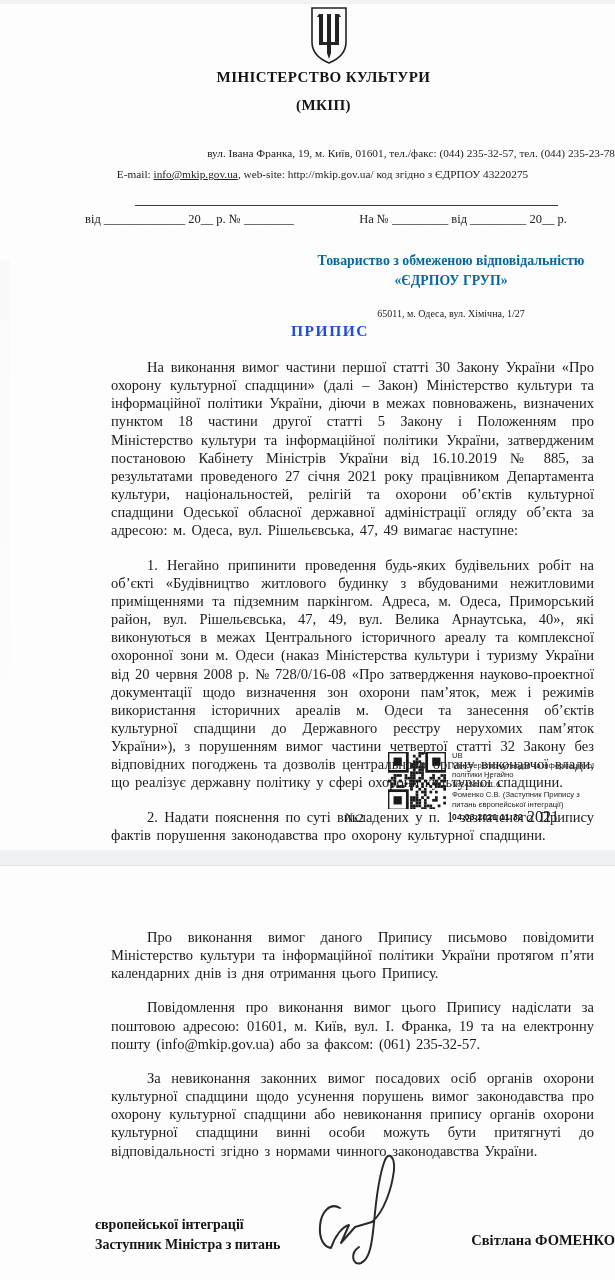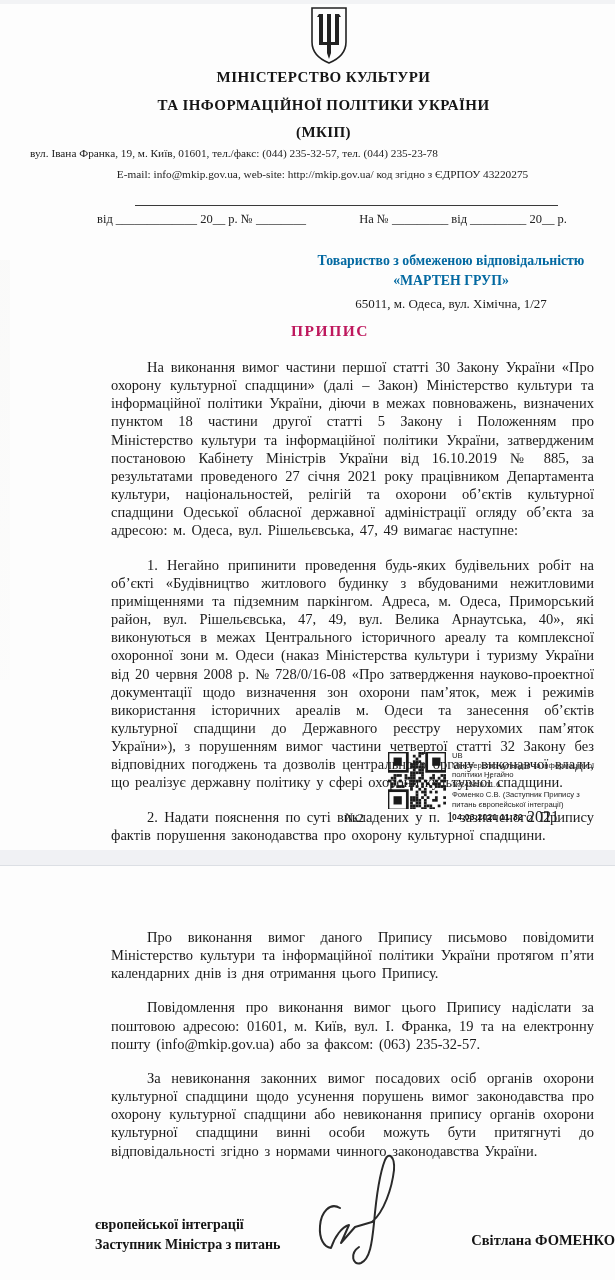--- a/index.html
+++ b/index.html
@@ -8,31 +8,31 @@
     background:#ffffff;color:#1b1b1b;
     font-family:"Liberation Serif", serif;
   }
   .sheet{position:absolute;inset:0;background:#fdfdfd;}
   .top-strip{position:absolute;top:0;left:0;right:0;height:4px;background:#f2f3f5;}
   .edge-smudge{position:absolute;left:0;top:260px;width:10px;height:420px;
     background:linear-gradient(#f7f7f6,#fbfbfa);opacity:.6;}
   .emblem{position:absolute;left:307px;top:6px;width:44px;height:60px;}
   .head{position:absolute;left:32px;right:0;top:64px;text-align:center;
     font-weight:bold;font-size:15px;letter-spacing:.4px;line-height:27.5px;color:#151515;}
-  .addr-line{position:absolute;left:30px;right:0;top:147px;text-align:left;font-size:11.3px;color:#222;}
+  .addr-line{position:absolute;left:30px;right:0;top:147px;text-align:right;font-size:11.3px;color:#222;}
   .email-line{position:absolute;left:30px;right:0;top:168px;text-align:center;font-size:11.3px;color:#222;}
-  .email-link{}
+  .email-link{text-decoration:underline;}
   .rule{position:absolute;left:135px;right:57px;top:205px;border-top:1.7px solid #3a3a3a;}
   .ref-row{position:absolute;left:85px;right:48px;top:212px;display:flex;
-    justify-content:space-between;font-size:12.5px;color:#222;margin-left:12px;}
+    justify-content:space-between;font-size:12.5px;color:#222;}
   .recipient{position:absolute;right:2px;top:251px;width:324px;text-align:center;}
   .recipient .r-bold{font-weight:bold;font-size:13.8px;line-height:19.5px;color:#0369a1;}
-  .recipient .r-small{font-size:13px;margin-top:6px;}
+  .recipient .r-small{font-size:10px;margin-top:18px;}
   .doc-title{position:absolute;left:45px;right:0;top:322px;text-align:center;
-    font-weight:bold;font-size:15.5px;letter-spacing:1.5px;color:#be185d;}
+    font-weight:bold;font-size:15.5px;letter-spacing:1.5px;color:#1d4ed8;}
   .body-col{position:absolute;left:95px;right:5px;}
   .body1{top:342px;}
   .page2-col{top:912px;}
   p.para{margin:16px;font-size:14.5px;line-height:18.15px;text-align:justify;
     text-indent:36px;word-spacing:2px;}
   .qr{position:absolute;left:388px;top:752px;width:58px;height:57px;}
   .stamp-label{position:absolute;left:452px;top:751px;width:162px;
     font-family:"Liberation Sans", sans-serif;font-size:7.7px;line-height:9.7px;color:#262626;}
   .ovl-left{position:absolute;left:345px;top:810px;font-size:13px;color:#222;}
   .ovl-dt{position:absolute;left:452px;top:812px;font-family:"Liberation Sans",sans-serif;
@@ -61,38 +61,37 @@
         <path d="M11 36 h20 v3 h-20 z"></path>
         <path d="M19 39 h4 v8 h-4 z"></path>
         <path d="M19 47 h4 l-2 6 z"></path>
         <path d="M11 8 l-2 3 h2 z M31 8 l2 3 h-2 z"></path>
       </g>
     </svg>
   </div>
 
   <div class="head">
     <div>МІНІСТЕРСТВО КУЛЬТУРИ</div>
-    <div>ТА ІНФОРМАЦІЙНОЇ ПОЛІТИКИ УКРАЇНИ</div>
     <div>(МКІП)</div>
   </div>
 
   <div class="addr-line">вул. Івана Франка, 19, м. Київ, 01601, тел./факс: (044) 235-32-57, тел. (044) 235-23-78</div>
 
   <div class="email-line"><span>E-mail: </span><span class="email-link">info@mkip.gov.ua</span><span>,  web-site: http://mkip.gov.ua/ код згідно з ЄДРПОУ 43220275</span></div>
 
   <div class="rule"></div>
 
   <div class="ref-row">
     <span>від _____________ 20__ р. № ________</span>
     <span>На № _________ від _________ 20__ р.</span>
   </div>
 
   <div class="recipient">
     <div class="r-bold">Товариство з обмеженою відповідальністю</div>
-    <div class="r-bold">«МАРТЕН ГРУП»</div>
+    <div class="r-bold">«ЄДРПОУ ГРУП»</div>
     <div class="r-small">65011,  м. Одеса, вул. Хімічна, 1/27</div>
   </div>
 
   <div class="doc-title">ПРИПИС</div>
 
   <div class="body-col body1">
     <p class="para">На виконання вимог частини першої статті 30 Закону України «Про охорону культурної спадщини» (далі – Закон) Міністерство культури та інформаційної політики України, діючи в межах повноважень, визначених пунктом 18 частини другої статті 5 Закону і Положенням про Міністерство культури та інформаційної політики України, затвердженим постановою Кабінету Міністрів України від 16.10.2019 № 885, за результатами проведеного 27 січня 2021 року працівником Департамента культури, національностей, релігій та охорони об’єктів культурної спадщини Одеської обласної державної адміністрації огляду об’єкта за адресою: м. Одеса, вул. Рішельєвська, 47, 49 вимагає наступне:</p>
     <p class="para">1. Негайно припинити проведення будь-яких будівельних робіт на об’єкті «Будівництво житлового будинку з вбудованими нежитловими приміщеннями та підземним паркінгом. Адреса, м. Одеса, Приморський район, вул. Рішельєвська, 47, 49, вул. Велика Арнаутська, 40», які виконуються в межах Центрального історичного ареалу та комплексної охоронної зони м. Одеси (наказ Міністерства культури і туризму України від 20 червня 2008 р. № 728/0/16-08 «Про затвердження науково-проектної документації щодо визначення зон охорони пам’яток, меж і режимів використання історичних ареалів м. Одеси та занесення об’єктів культурної спадщини до Державного реєстру нерухомих пам’яток України»), з порушенням вимог частини четвертої статті 32 Закону без відповідних погоджень та дозволів центрального органу виконавчої влади, що реалізує державну політику у сфері охорони культурної спадщини.</p>
     <p class="para">2. Надати пояснення по суті викладених у п. 1 зазначеного Припису фактів порушення законодавства про охорону культурної спадщини.</p>
   </div>
@@ -240,21 +239,21 @@
     <div>питань європейської інтеграції)</div>
   </div>
   <span class="ovl-left">№2</span>
   <span class="ovl-dt">04.03.2021 11:32</span>
   <span class="ovl-right">2021</span>
 
   <div class="separator"></div>
 
   <div class="body-col page2-col">
     <p class="para">Про виконання вимог даного Припису письмово повідомити Міністерство культури та інформаційної політики України протягом п’яти календарних днів із дня отримання цього Припису.</p>
-    <p class="para">Повідомлення про виконання вимог цього Припису надіслати за поштовою адресою: 01601, м. Київ, вул. І. Франка, 19 та на електронну пошту (info@mkip.gov.ua) або за факсом: (063) 235-32-57.</p>
+    <p class="para">Повідомлення про виконання вимог цього Припису надіслати за поштовою адресою: 01601, м. Київ, вул. І. Франка, 19 та на електронну пошту (info@mkip.gov.ua) або за факсом: (061) 235-32-57.</p>
     <p class="para">За невиконання законних вимог посадових осіб органів охорони культурної спадщини щодо усунення порушень вимог законодавства про охорону культурної спадщини або невиконання припису органів охорони культурної спадщини винні особи можуть бути притягнуті до відповідальності згідно з нормами чинного законодавства України.</p>
   </div>
 
   <div class="sig-curve">
     <svg viewBox="0 0 130 150" width="130" height="150" aria-hidden="true">
       <g fill="none" stroke="#2a2a2a" stroke-width="2" stroke-linecap="round" stroke-linejoin="round">
         <path d="M48 78 C38 72 29 82 28 96 C27 109 32 117 39 118 C43 106 50 97 57 95 L49 113 L63 97 L80 92"></path>
         <path d="M80 92 C92 82 100 58 102 40 C103 27 97 21 93 30 C87 45 84 70 82 93 C80 113 78 129 69 133 C60 136 58 123 67 117"></path>
       </g>
     </svg>

